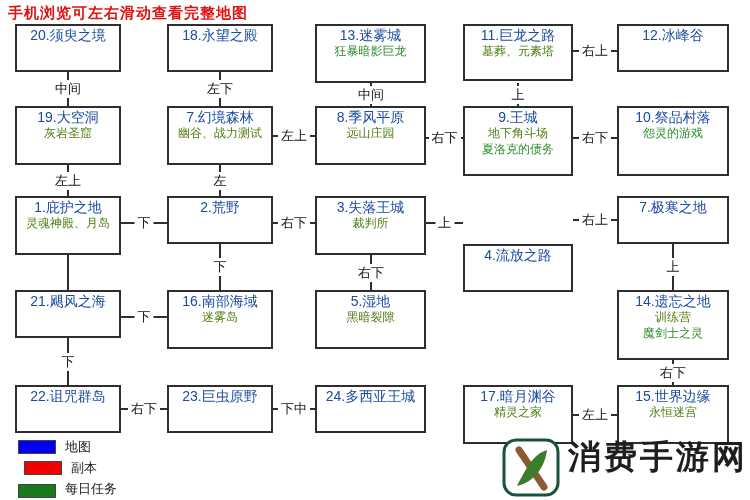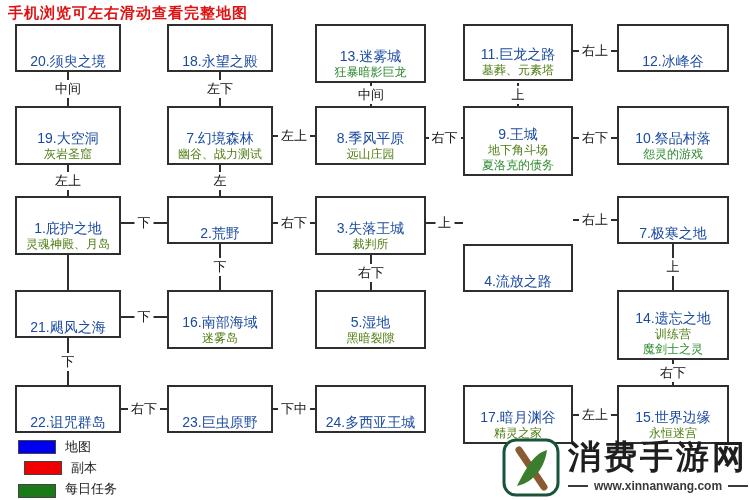--- a/index.html
+++ b/index.html
@@ -7,21 +7,21 @@
     width:750px;height:500px;position:relative;overflow:hidden;
     background:#ffffff;font-family:"Liberation Sans",sans-serif;
   }
   .page-title{
     position:absolute;left:8px;top:4px;
     color:#e01212;font-size:15px;font-weight:bold;letter-spacing:1px;
   }
   .node{
     position:absolute;box-sizing:border-box;
     border:2px solid #2e2e2e;background:#fff;
-    display:flex;flex-direction:column;justify-content:flex-end;align-items:center;
+    display:flex;flex-direction:column;justify-content:flex-start;align-items:center;
     text-align:center;line-height:1.3;
   }
   .node-title{color:#1c4ba0;font-size:14px;white-space:nowrap}
   .node-sub{font-size:12px;white-space:nowrap}
   .sub-red{color:#4d7c0f}
   .sub-green{color:#2e8b2e}
   .line{position:absolute;background:#2e2e2e}
   .conn-label{
     position:absolute;transform:translate(-50%,-50%);
     background:#fff;color:#111;font-size:13px;padding:0 3px;white-space:nowrap;
@@ -73,21 +73,21 @@
     </div>
     <div class="node" style="left: 315px; top: 106px; width: 111px; height: 59px;">
       <div class="node-title">8.季风平原</div>
       <div class="node-sub sub-red">远山庄园</div>
     </div>
     <div class="node" style="left: 463px; top: 106px; width: 110px; height: 70px;">
       <div class="node-title">9.王城</div>
       <div class="node-sub sub-red">地下角斗场</div>
       <div class="node-sub sub-green">夏洛克的债务</div>
     </div>
-    <div class="node" style="left: 617px; top: 106px; width: 112px; height: 59px;">
+    <div class="node" style="left: 617px; top: 106px; width: 112px; height: 70px;">
       <div class="node-title">10.祭品村落</div>
       <div class="node-sub sub-green">怨灵的游戏</div>
     </div>
     <div class="node" style="left: 15px; top: 196px; width: 106px; height: 59px;">
       <div class="node-title">1.庇护之地</div>
       <div class="node-sub sub-red">灵魂神殿、月岛</div>
     </div>
     <div class="node" style="left: 167px; top: 196px; width: 106px; height: 48px;">
       <div class="node-title">2.荒野</div>
     </div>
@@ -201,19 +201,14 @@
 <div class="watermark">
   <div class="wm-logo">
     <svg width="58" height="60" viewBox="0 0 58 60">
       <rect x="2" y="3" width="54" height="55" rx="12" fill="#ffffff" stroke="#17543a" stroke-width="3"></rect>
       <line x1="17" y1="13" x2="42" y2="50" stroke="#8a5a33" stroke-width="7" stroke-linecap="round"></line>
       <path d="M45 13 C31 17 24 32 15 49 C33 45 43 29 45 13 Z" fill="#3a7d2c"></path>
     </svg>
   </div>
   <div class="wm-text">
     <div class="wm-name">消费手游网</div>
-    <div class="wm-url">
-      <span class="wm-dash"></span>
-      <span class="wm-url-text">www.xinnanwang.com</span>
-      <span class="wm-dash"></span>
-    </div>
   </div>
 </div>
 
 </body></html>

